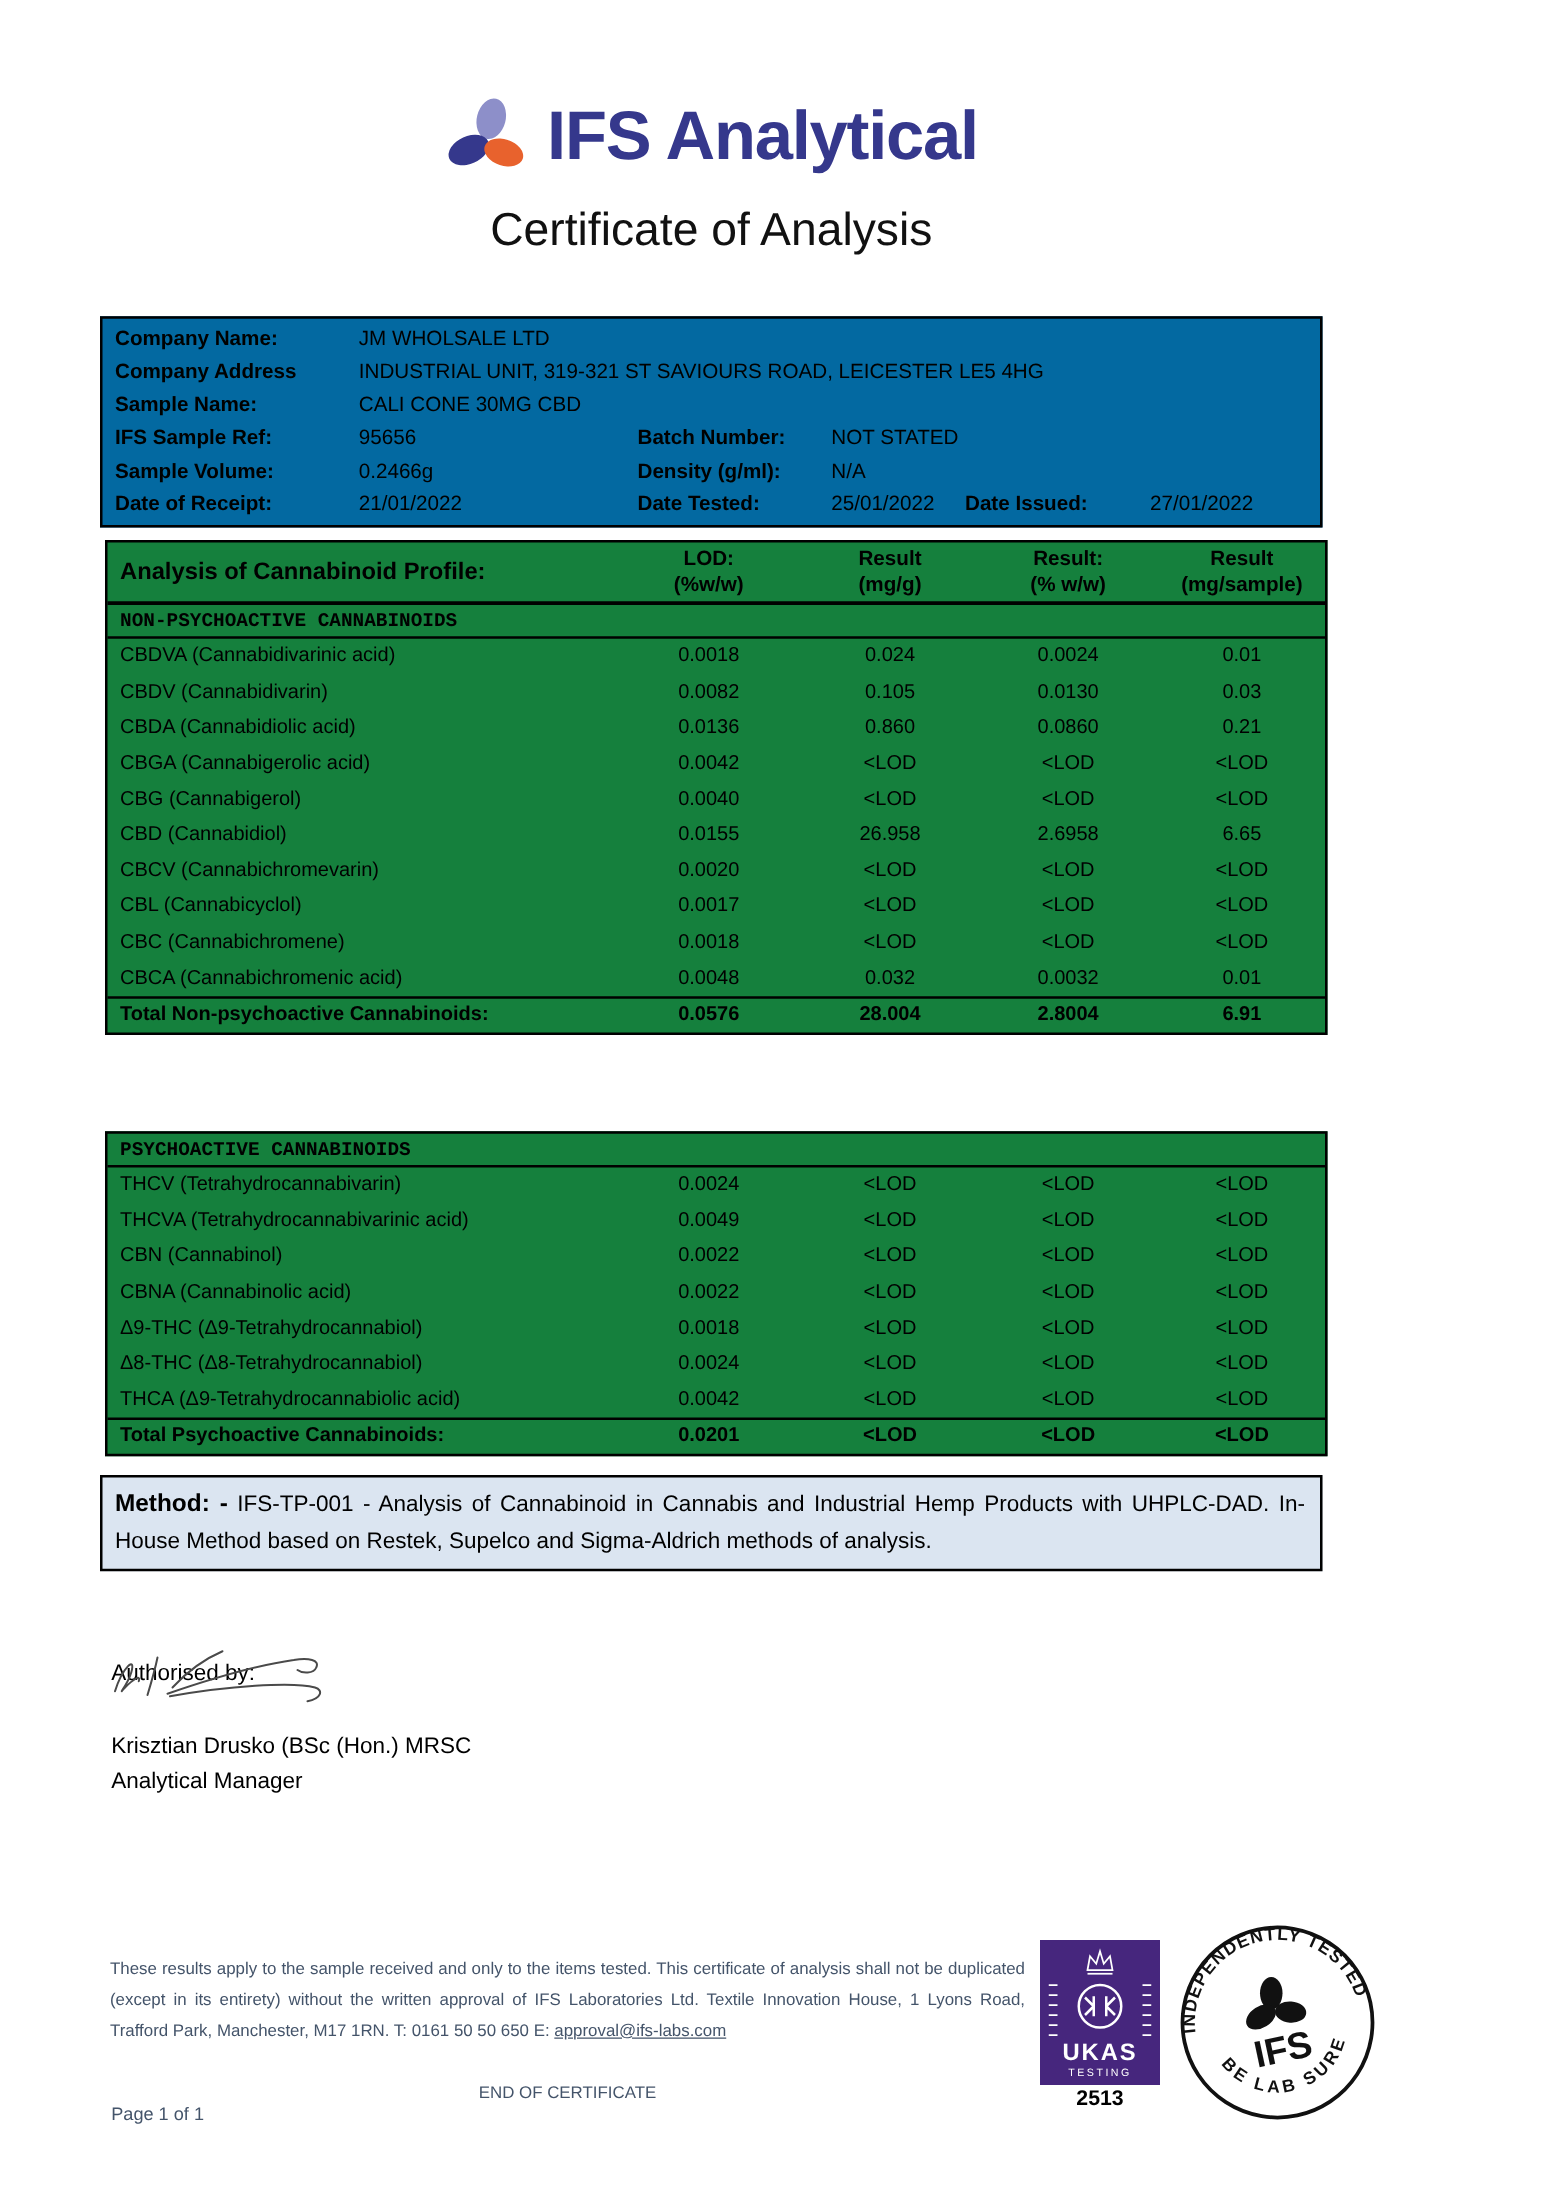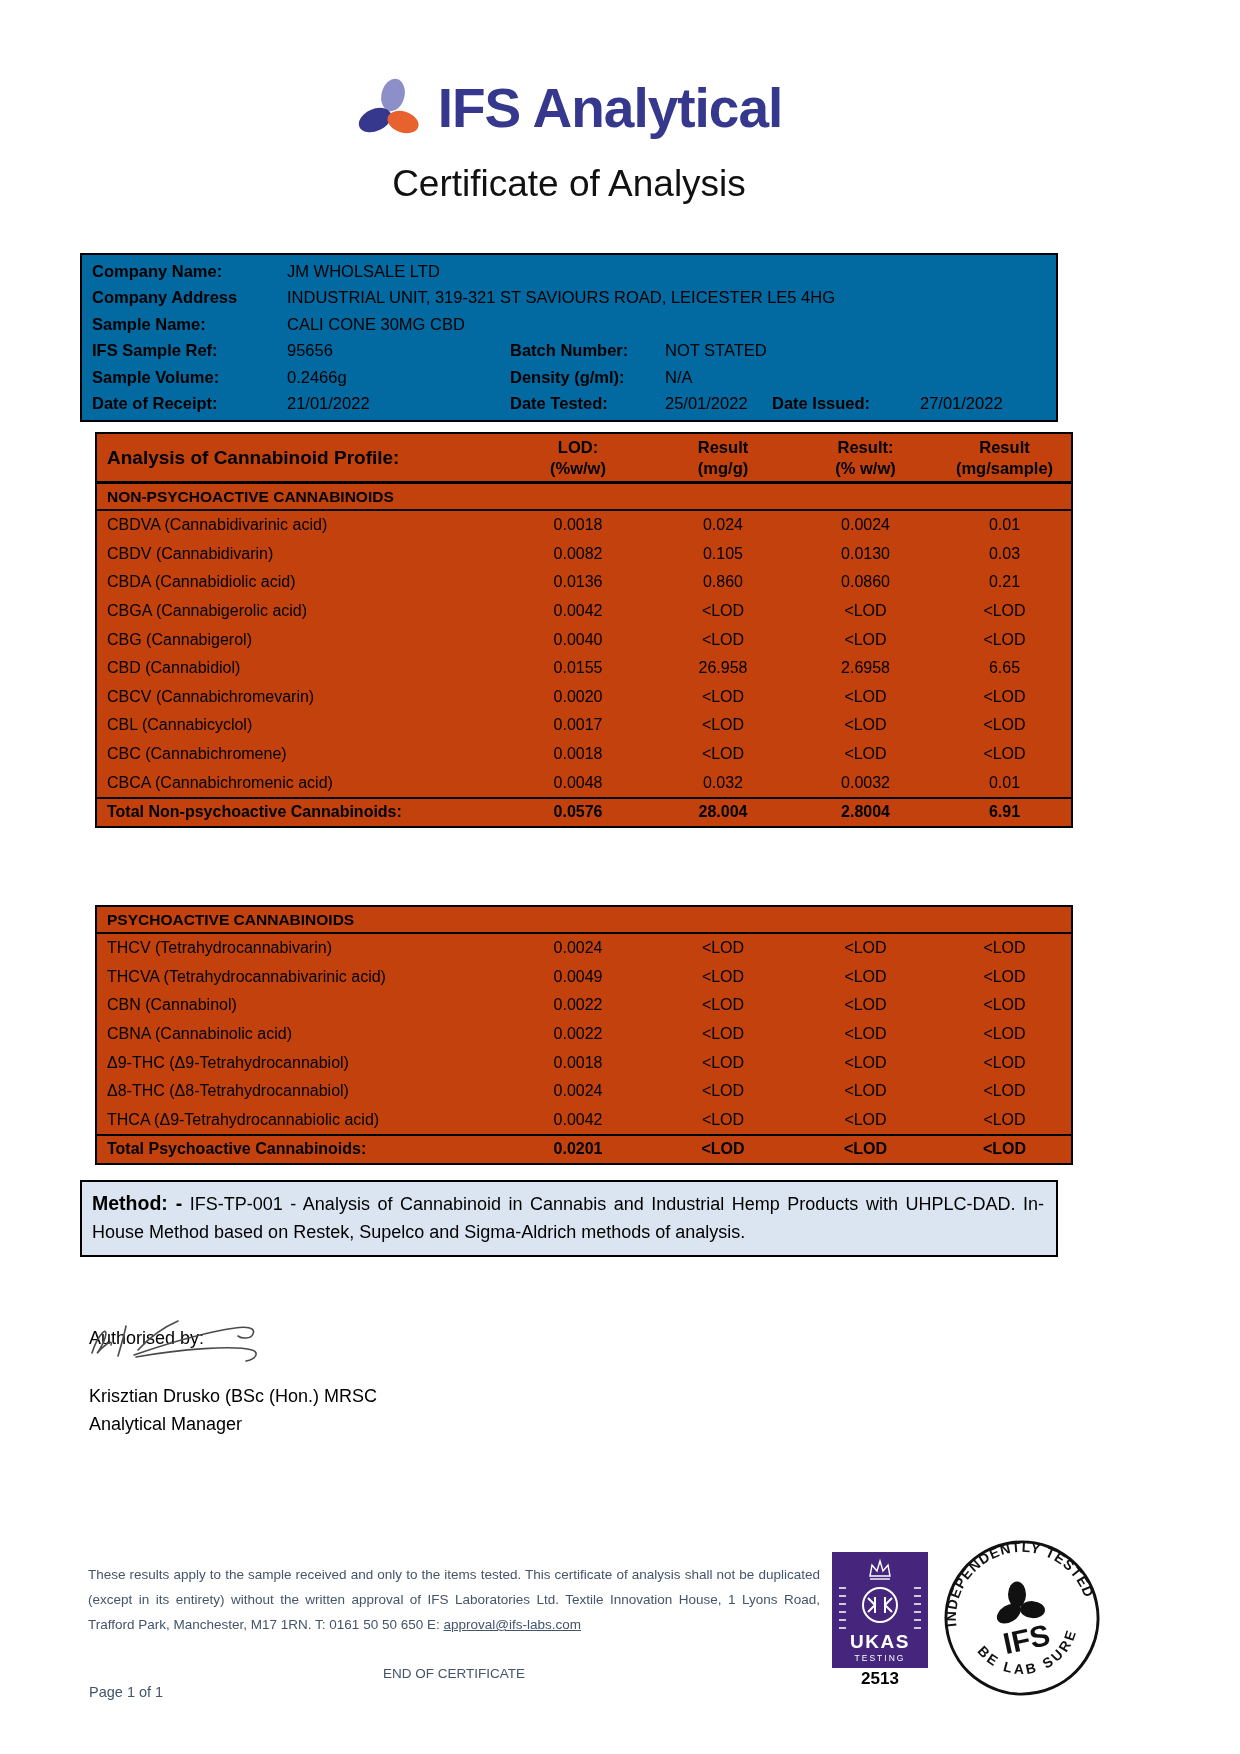--- a/index.html
+++ b/index.html
@@ -17,34 +17,34 @@
   .i-row { display:flex; align-items:center; height:26.5px; font-size:16.5px; }
   .i-label  { width:195px; font-weight:bold; }
   .i-val-wide { flex:1; }
   .i-val  { width:223px; }
   .i-label2 { width:155px; font-weight:bold; }
   .i-val2 { width:107px; }
   .i-label3 { width:148px; font-weight:bold; }
   .i-val3 { flex:1; }
 
   
-  .ctable { position:absolute; left:95px; width:978px; background:#c2410c; border:2px solid #000; }
+  .ctable { position:absolute; left:84px; width:978px; background:#15803d; border:2px solid #000; }
   .ctable.first { top:432px; }
   .ctable.second { top:905px; }
   .t-head { display:flex; align-items:center; height:50px; border-bottom:3px solid #000; }
   .t-head-title { flex:1; padding-left:10px; font-size:19px; font-weight:bold; }
   .t-col { text-align:center; font-size:16.5px; font-weight:bold; line-height:1.25; }
   .t-row, .t-total { display:flex; align-items:center; height:28.6px; font-size:16px; }
   .t-row > :first-child, .t-total > :first-child { flex:1; padding-left:10px; }
   .t-row > :nth-child(2), .t-total > :nth-child(2), .t-col.w1 { width:150px; }
   .t-row > :nth-child(3), .t-total > :nth-child(3), .t-col.w2 { width:140px; }
   .t-row > :nth-child(4), .t-total > :nth-child(4), .t-col.w3 { width:145px; }
   .t-row > :nth-child(5), .t-total > :nth-child(5), .t-col.w4 { width:133px; }
   .c-num { text-align:center; }
-  .t-section { height:27px; display:flex; align-items:center; padding-left:10px; font-size:15.5px; font-weight:bold; border-bottom:2.5px solid #000; }
+  .t-section { height:27px; display:flex; align-items:center; padding-left:10px; font-size:15.5px; font-weight:bold; border-bottom:2.5px solid #000;font-family:Liberation Mono, monospace; }
   .t-total { font-weight:bold; border-top:2px solid #000; }
 
   
   .method-box { position:absolute; top:1180px; left:80px; width:978px; background:#dbe5f1; border:2px solid #000; padding:7px 12px 9px 10px; font-size:18px; line-height:1.53; text-align:justify; }
   .method-label { font-weight:bold; font-size:19.5px; }
 
   
   .authorised { position:absolute; top:1328px; left:89px; font-size:18px; }
   .signature-svg { position:absolute; top:1298px; left:84px; }
   .sig-name { position:absolute; top:1383px; left:89px; font-size:18px; line-height:1.55; }

